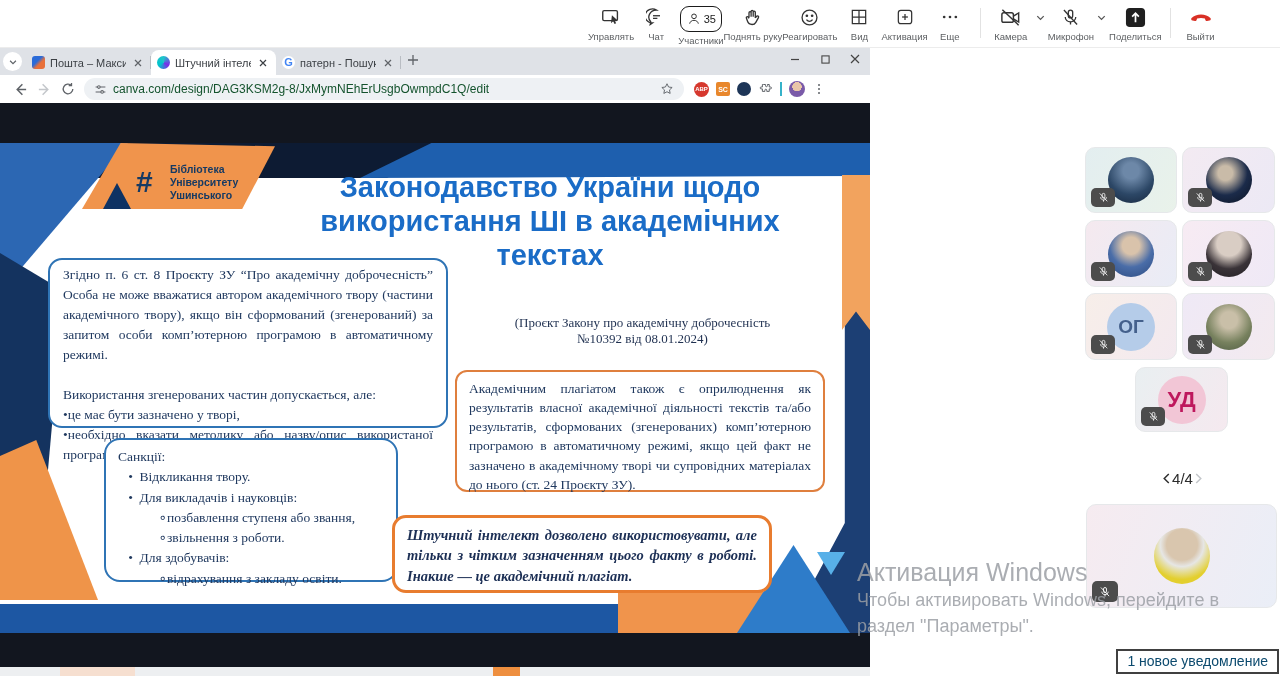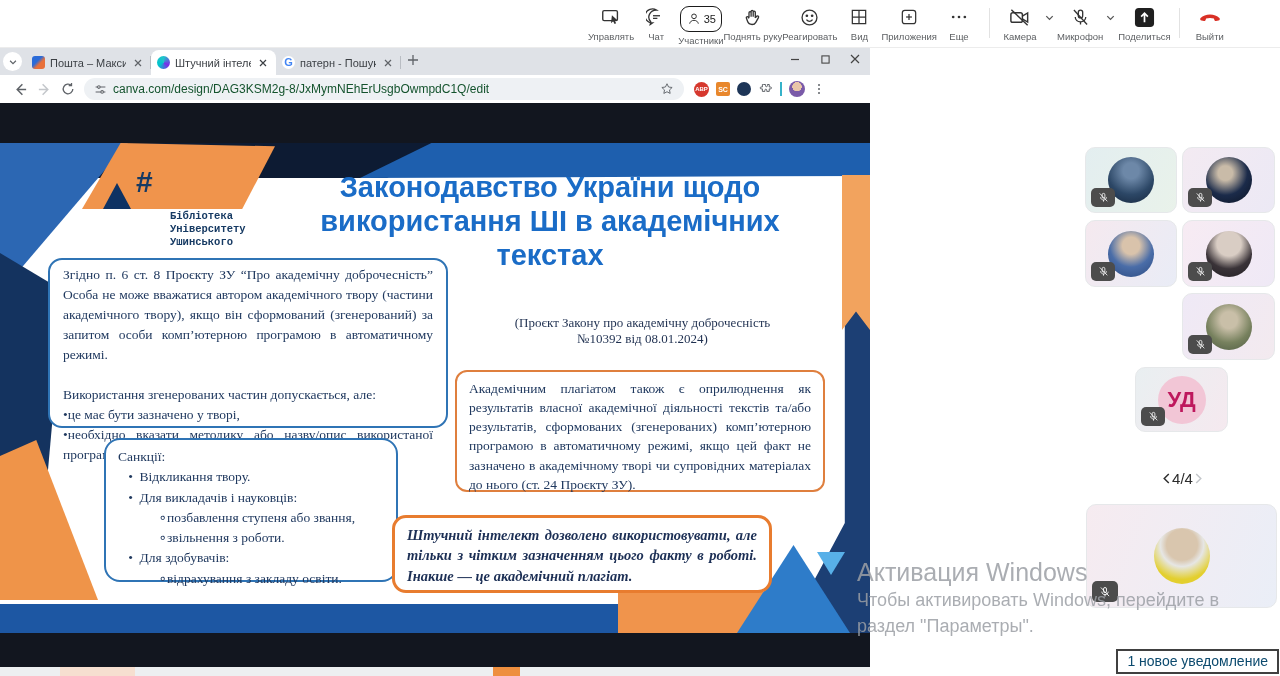--- a/index.html
+++ b/index.html
@@ -42,21 +42,21 @@
   .ext-sc { width:14px; height:14px; background:#e8872c; color:#fff; font-size:7px; font-weight:bold; display:flex; align-items:center; justify-content:center; border-radius:2px; cursor:pointer; }
   .ext-dot { width:14px; height:14px; border-radius:50%; background:#1d3557; cursor:pointer; }
   .ext-bar { width:2px; height:14px; background:#35b2c9; }
   .chrome-avatar { width:16px; height:16px; border-radius:50%; background:radial-gradient(circle at 50% 35%,#e9c6a8 35%,#7a5aa8 36%); cursor:pointer; }
 
   
   .canvas { position:relative; width:870px; height:573px; background:#12161f; overflow:hidden; }
   .slide { position:absolute; top:40px; left:0; width:870px; height:490px; background:#fff; overflow:hidden; font-family:"Liberation Serif",serif; }
   .shp { position:absolute; }
   .slide-title { position:absolute; left:300px; top:27px; width:500px; text-align:center; font-family:"Liberation Sans",sans-serif; font-weight:bold; font-size:29px; line-height:34px; color:#1a6cc7; }
-  .logo-text { position:absolute; left:170px; top:20px; font-family:Liberation Mono, monospace; font-weight:bold; font-size:10.5px; line-height:13px; color:#163a63; white-space:pre-line;margin-top:47px; }
+  .logo-text { position:absolute; left:170px; top:20px; font-family:Liberation Sans, sans-serif; font-weight:bold; font-size:10.5px; line-height:13px; color:#163a63; white-space:pre-line; }
   .logo-hash { position:absolute; left:136px; top:22px; font-family:"Liberation Sans",sans-serif; font-weight:bold; font-size:30px; color:#163a63; }
   .txtbox { position:absolute; background:#fff; color:#20395f; font-size:13.5px; line-height:1.48; text-align:justify; }
   .b-blue { border:2px solid #2f74b5; }
   .b-orange { border:2px solid #df7f3e; }
   .preline { white-space:pre-line; }
   .prewrap { white-space:pre-wrap; }
   .citation { position:absolute; left:455px; top:172px; width:375px; text-align:center; font-size:13px; color:#1f3050; white-space:pre-line; }
 
   
   .canva-strip { position:absolute; bottom:0; left:0; width:870px; height:9px; background:#edeff1; }
@@ -139,21 +139,21 @@
       <span class="lbl">Вид</span>
     </div>
     <div class="tb-btn">
       <span class="ic">
           <svg class="tbi" width="20" height="20" viewBox="0 0 24 24">
             <rect x="4" y="4" width="16" height="16" rx="3"></rect>
             <line x1="12" y1="8.5" x2="12" y2="15.5"></line>
             <line x1="8.5" y1="12" x2="15.5" y2="12"></line>
           </svg>
         </span>
-      <span class="lbl">Приложения</span>
+      <span class="lbl">Активация</span>
     </div>
     <div class="tb-btn">
       <span class="ic">
           <svg width="20" height="20" viewBox="0 0 24 24" fill="#333">
             <circle cx="5" cy="12" r="1.6"></circle>
             <circle cx="12" cy="12" r="1.6"></circle>
             <circle cx="19" cy="12" r="1.6"></circle>
           </svg>
         </span>
       <span class="lbl">Еще</span>
@@ -391,20 +391,30 @@
     <div class="tile" style="left:312px;top:172px;width:93px;height:67px;background:linear-gradient(120deg,#f7ebf3,#efe9f6);">
       <span class="av" style="width:46px;height:46px;background:radial-gradient(circle at 50% 28%,#d9cdc4 30%,#3a3338 62%,#221e22);"></span>
       <span class="mic-badge">
           <svg width="11" height="11" viewBox="0 0 16 16" fill="none" stroke="#fff" stroke-width="1.2">
             <rect x="6" y="2" width="4" height="7" rx="2"></rect>
             <path d="M3.8 7.5c0 2.4 1.8 4 4.2 4s4.2-1.6 4.2-4M8 11.5V14"></path>
             <line x1="2.5" y1="2" x2="13.5" y2="13.5"></line>
           </svg>
         </span>
     </div>
+    <div class="tile" style="left:215px;top:245px;width:92px;height:67px;background:linear-gradient(120deg,#f7eee9,#f3e9ef);">
+      <span class="av initials" style="width:48px;height:48px;background:#b5cce9;color:#44608c;font-size:19px;">ОГ</span>
+      <span class="mic-badge">
+          <svg width="11" height="11" viewBox="0 0 16 16" fill="none" stroke="#fff" stroke-width="1.2">
+            <rect x="6" y="2" width="4" height="7" rx="2"></rect>
+            <path d="M3.8 7.5c0 2.4 1.8 4 4.2 4s4.2-1.6 4.2-4M8 11.5V14"></path>
+            <line x1="2.5" y1="2" x2="13.5" y2="13.5"></line>
+          </svg>
+        </span>
+    </div>
     <div class="tile" style="left:312px;top:245px;width:93px;height:67px;background:linear-gradient(120deg,#efe9f6,#f3eaef);">
       <span class="av" style="width:46px;height:46px;background:radial-gradient(circle at 50% 35%,#c9bfa8 22%,#77815e 60%,#4e5a42);"></span>
       <span class="mic-badge">
           <svg width="11" height="11" viewBox="0 0 16 16" fill="none" stroke="#fff" stroke-width="1.2">
             <rect x="6" y="2" width="4" height="7" rx="2"></rect>
             <path d="M3.8 7.5c0 2.4 1.8 4 4.2 4s4.2-1.6 4.2-4M8 11.5V14"></path>
             <line x1="2.5" y1="2" x2="13.5" y2="13.5"></line>
           </svg>
         </span>
     </div>

